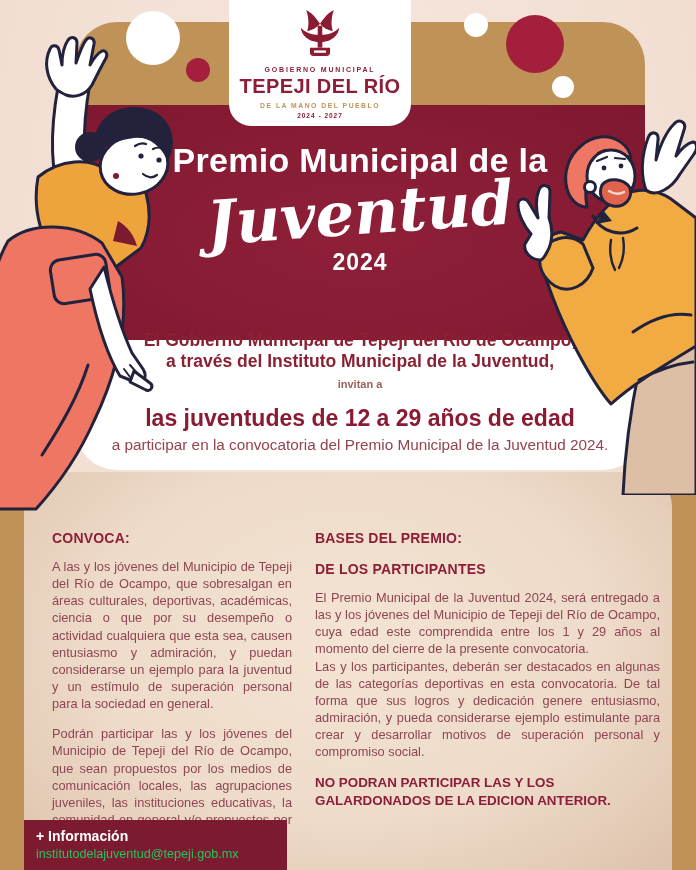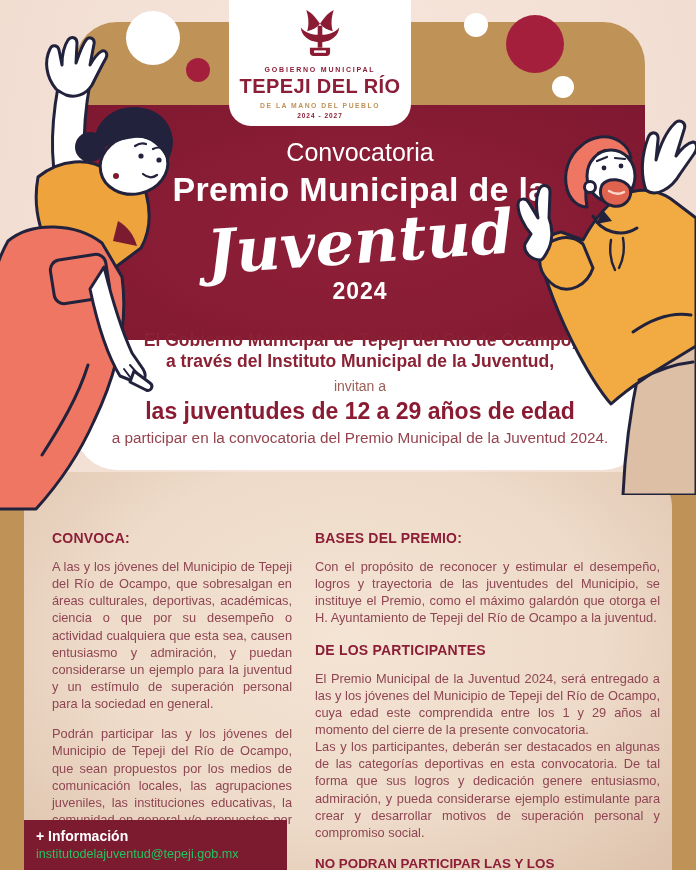--- a/index.html
+++ b/index.html
@@ -40,21 +40,21 @@
   .kicker{font-size:25px;font-weight:500;}
   .title-line{font-size:34px;font-weight:bold;margin-top:3px;letter-spacing:.3px;}
   .title-script{
     font-family:"DejaVu Serif",serif;font-style:italic;font-weight:bold;
     font-size:61px;line-height:1;margin-top:2px;transform:rotate(-4deg);
   }
   .title-year{font-size:23px;font-weight:bold;letter-spacing:1px;margin-top:6px;}
   
   .invite-block{left:75px;top:330px;width:570px;text-align:center;z-index:5;}
   .inv-bold{font-size:17.5px;font-weight:bold;color:#8a2134;line-height:1.22;}
-  .inv-small{font-size:14px;color:#9c6058;margin:5px 0 4px;}
+  .inv-small{font-size:11px;color:#9c6058;margin:5px 0 15px;font-weight:bold;}
   .inv-audience{font-size:23px;font-weight:bold;color:#8a1b33;text-align:center;}
   .inv-action{font-size:15.3px;color:#95434e;margin-top:4px;}
   
   .columns{
     left:24px;top:480px;width:648px;height:398px;z-index:5;box-sizing:border-box;
     padding:50px 12px 0 28px;display:flex;gap:23px;overflow:hidden;
   }
   .col-left{width:240px;flex:none;}
   .col-right{flex:1;}
   .sec-h{font-size:14px;font-weight:bold;color:#8c1e38;margin:0 0 12px 0;letter-spacing:.2px;}
@@ -105,21 +105,20 @@
       </g>
       <rect x="17.5" y="45" width="13" height="2.6" fill="#ffffff"></rect>
     </svg>
     <div class="logo-gov">GOBIERNO MUNICIPAL</div>
     <div class="logo-city">TEPEJI DEL RÍO</div>
     <div class="logo-slogan">DE LA MANO DEL PUEBLO</div>
     <div class="logo-period">2024 - 2027</div>
   </div>
 
   <div class="abs title-block">
-    <div class="kicker">Convocatoria</div>
     <div class="title-line">Premio Municipal de la</div>
     <div class="title-script">Juventud</div>
     <div class="title-year">2024</div>
   </div>
 
   <div class="abs invite-block">
     <div class="inv-bold">El Gobierno Municipal de Tepeji del Río de Ocampo,</div>
     <div class="inv-bold">a través del Instituto Municipal de la Juventud,</div>
     <div class="inv-small">invitan a</div>
     <div class="inv-audience">las juventudes de 12 a 29 años de edad</div>
@@ -127,21 +126,20 @@
   </div>
 
   <div class="abs columns">
     <div class="col-left">
       <div class="sec-h">CONVOCA:</div>
       <div class="body-p">A las y los jóvenes del Municipio de Tepeji del Río de Ocampo, que sobresalgan en áreas culturales, deportivas, académicas, ciencia o que por su desempeño o actividad cualquiera que esta sea, causen entusiasmo y admiración, y puedan considerarse un ejemplo para la juventud y un estímulo de superación personal para la sociedad en general.</div>
       <div class="body-p">Podrán participar las y los jóvenes del Municipio de Tepeji del Río de Ocampo, que sean propuestos por los medios de comunicación locales, las agrupaciones juveniles, las instituciones educativas, la comunidad en general y/o propuestos por si mismos.</div>
     </div>
     <div class="col-right">
       <div class="sec-h">BASES DEL PREMIO:</div>
-      <div class="body-p">Con el propósito de reconocer y estimular el desempeño, logros y trayectoria de las juventudes del Municipio, se instituye el Premio, como el máximo galardón que otorga el H. Ayuntamiento de Tepeji del Río de Ocampo a la juventud.</div>
       <div class="sec-h mt">DE LOS PARTICIPANTES</div>
       <div class="body-p no-gap">El Premio Municipal de la Juventud 2024, será entregado a las y los jóvenes del Municipio de Tepeji del Río de Ocampo, cuya edad este comprendida entre los 1 y 29 años al momento del cierre de la presente convocatoria.</div>
       <div class="body-p">Las y los participantes, deberán ser destacados en algunas de las categorías deportivas en esta convocatoria. De tal forma que sus logros y dedicación genere entusiasmo, admiración, y pueda considerarse ejemplo estimulante para crear y desarrollar motivos de superación personal y compromiso social.</div>
       <div class="warning">
         <div>NO PODRAN PARTICIPAR LAS Y LOS</div>
         <div>GALARDONADOS DE LA EDICION ANTERIOR.</div>
       </div>
     </div>
   </div>
 

